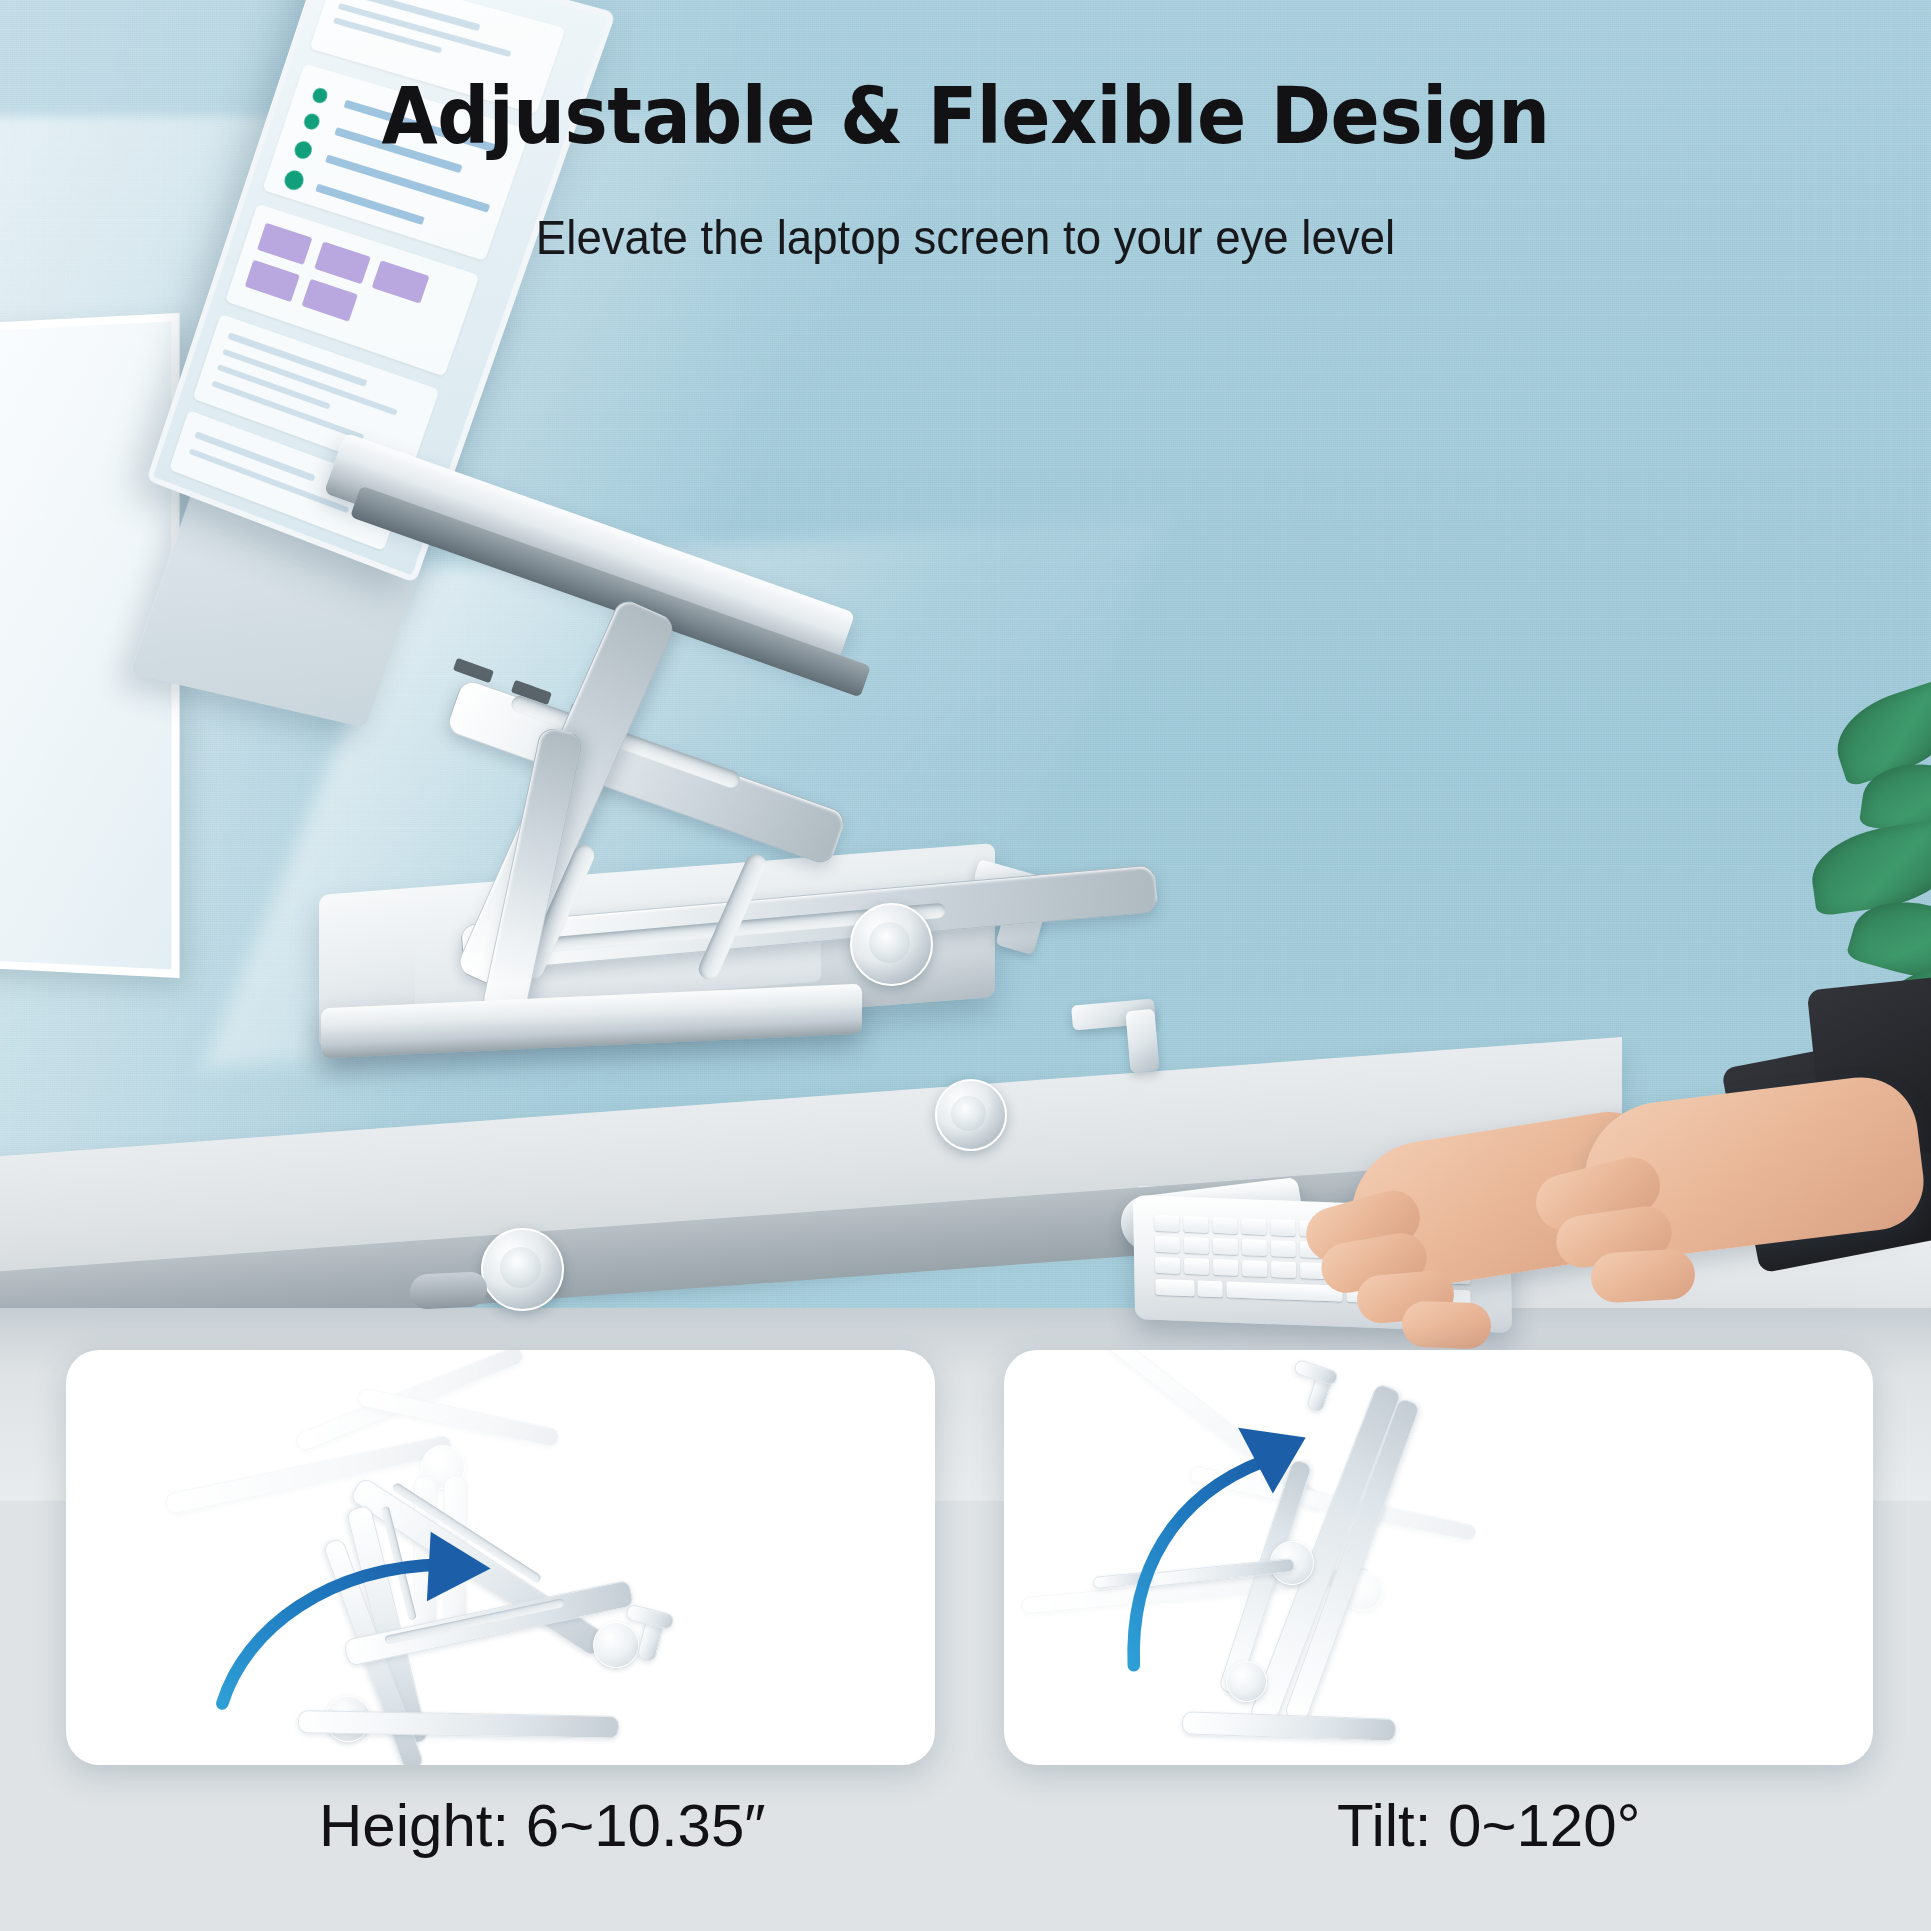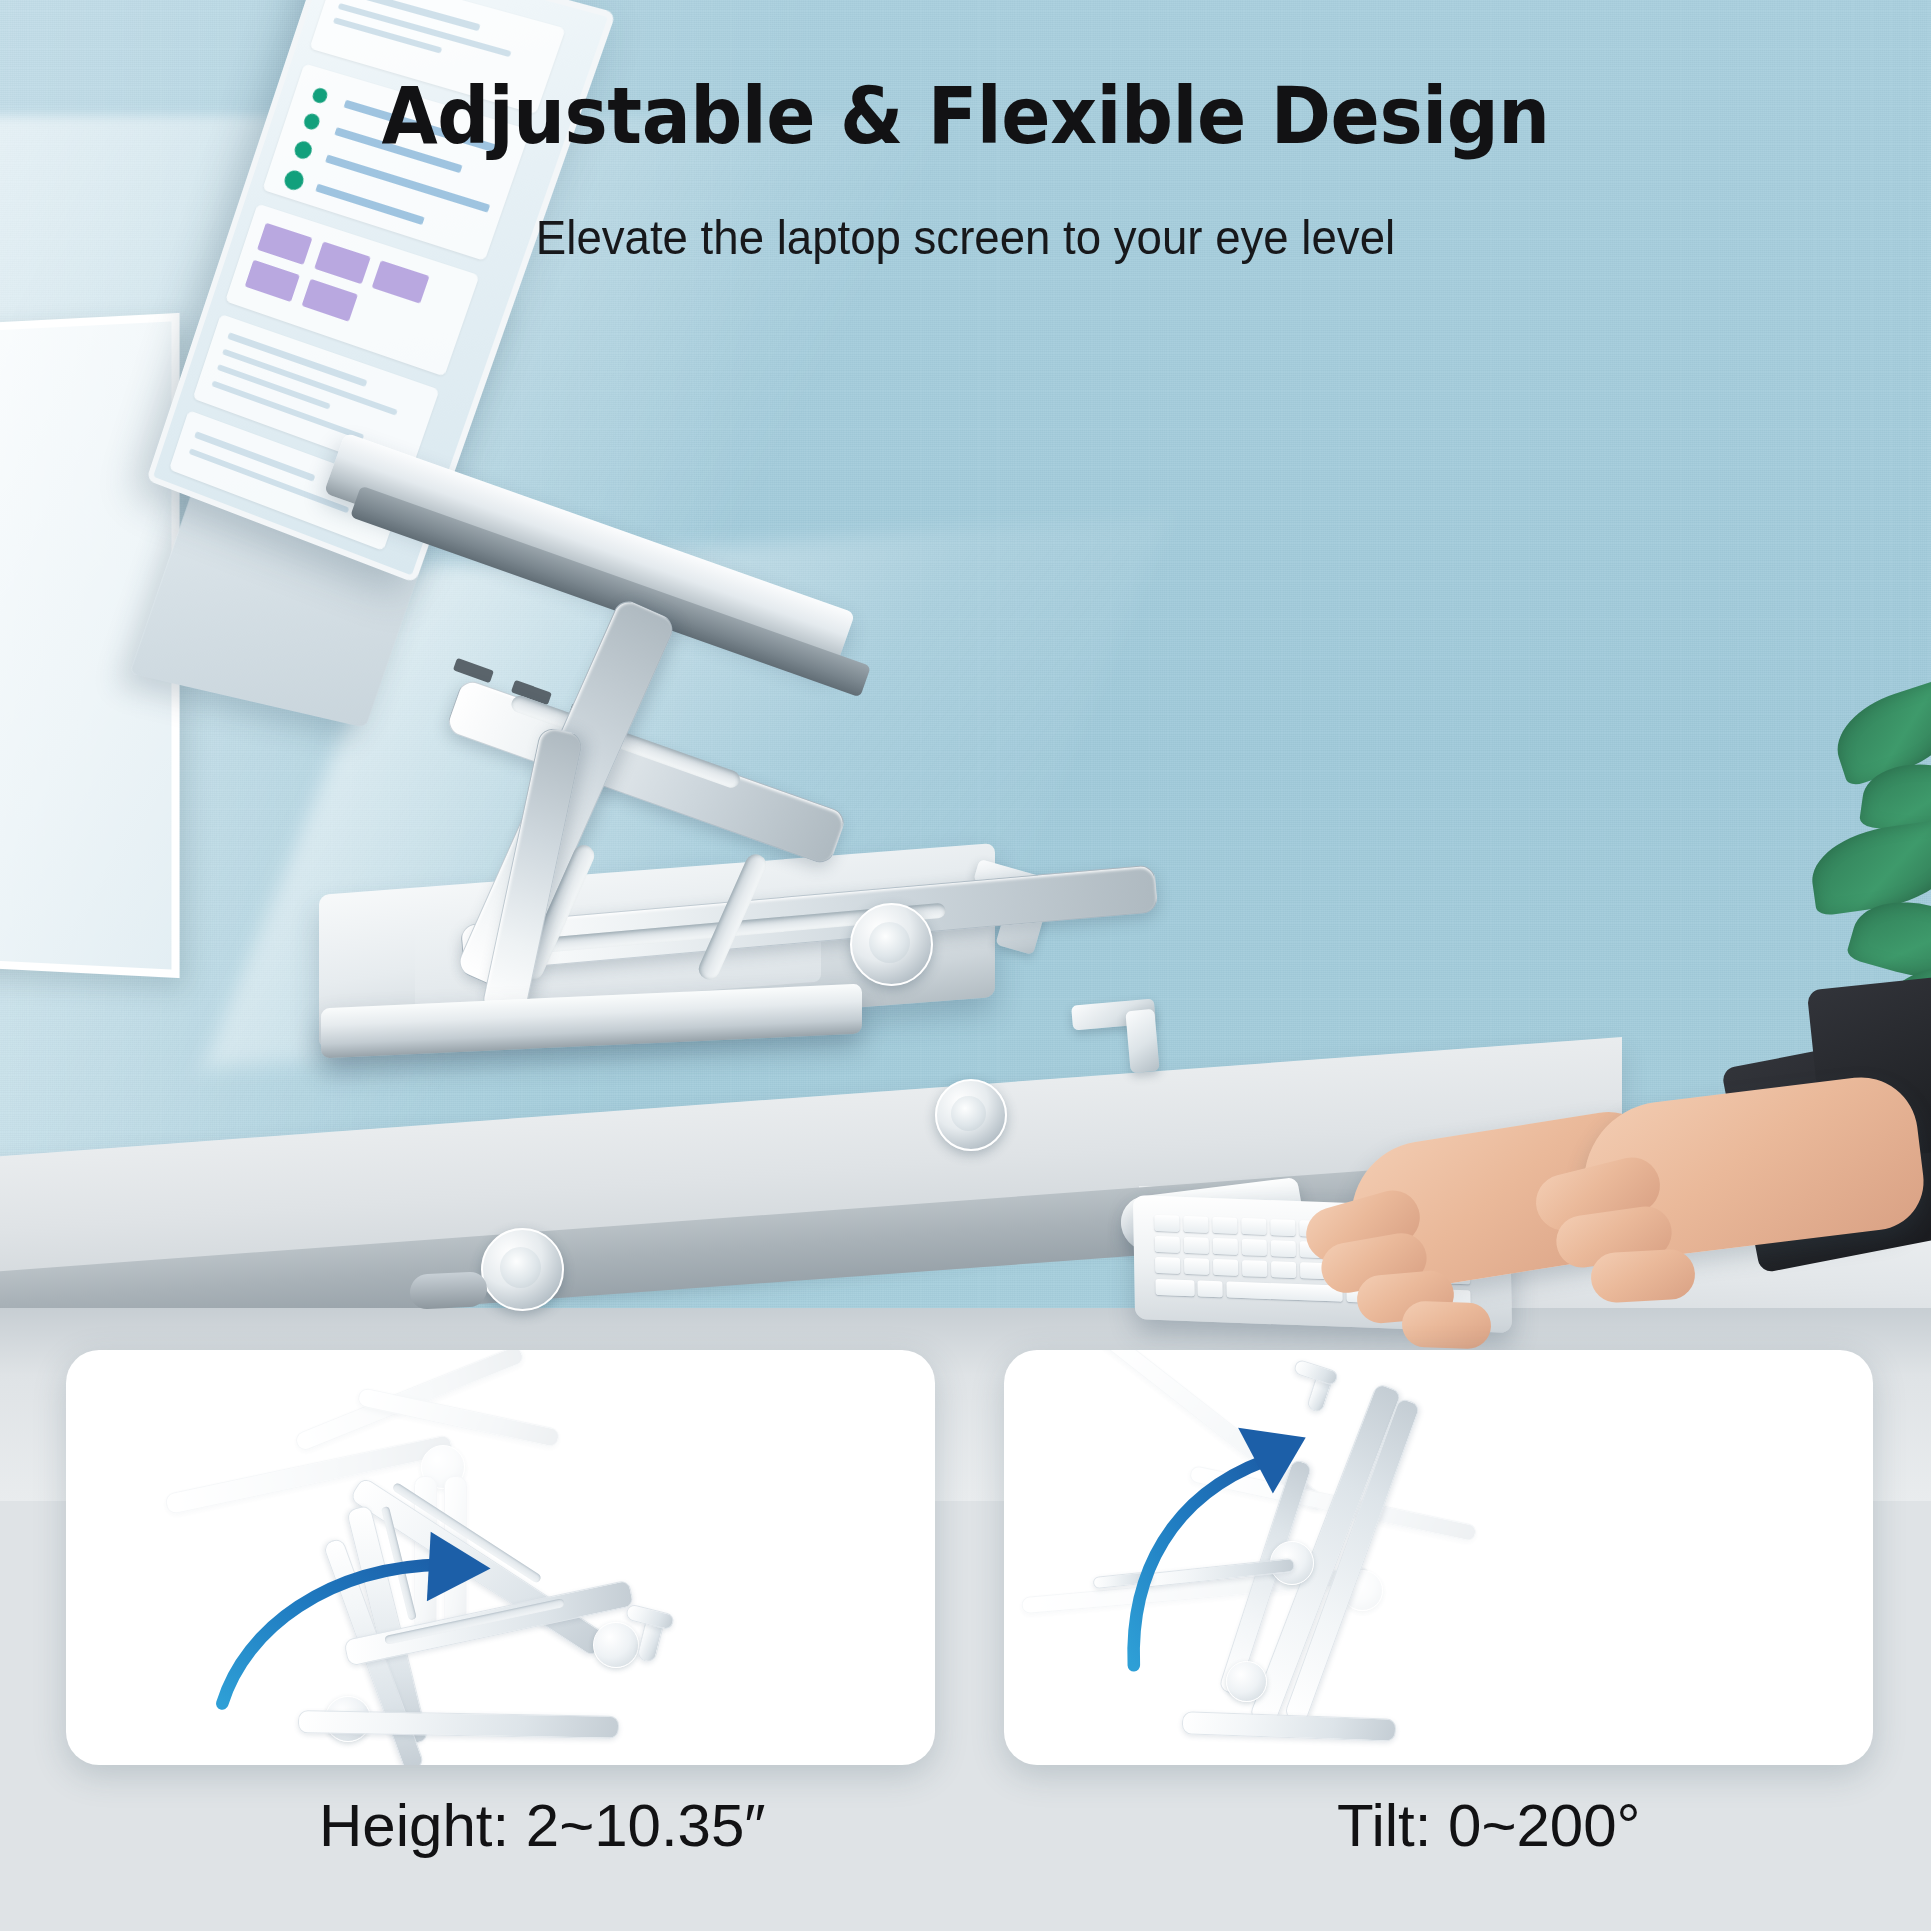--- a/index.html
+++ b/index.html
@@ -562,17 +562,17 @@
           <stop offset="0%" stop-color="#2e9fd6"></stop>
           <stop offset="55%" stop-color="#1f7ac0"></stop>
           <stop offset="100%" stop-color="#1c5fa8"></stop>
         </linearGradient>
       </defs>
       <path d="M34,286 C30,190 74,110 170,74" fill="none" stroke="url(#agR)" stroke-width="13" stroke-linecap="round"></path>
       <path d="M142,40 L212,50 L178,108 Z" fill="#1c5fa8"></path>
     </svg>
   </div>
 
-  <div class="caption cap-left">Height: 2~10.35″</div>
-  <div class="caption cap-right">Tilt: 0~200°</div>
+  <div class="caption cap-left">Height: 6~10.35″</div>
+  <div class="caption cap-right">Tilt: 0~120°</div>
 
 </div>
 
 
 </body></html>

